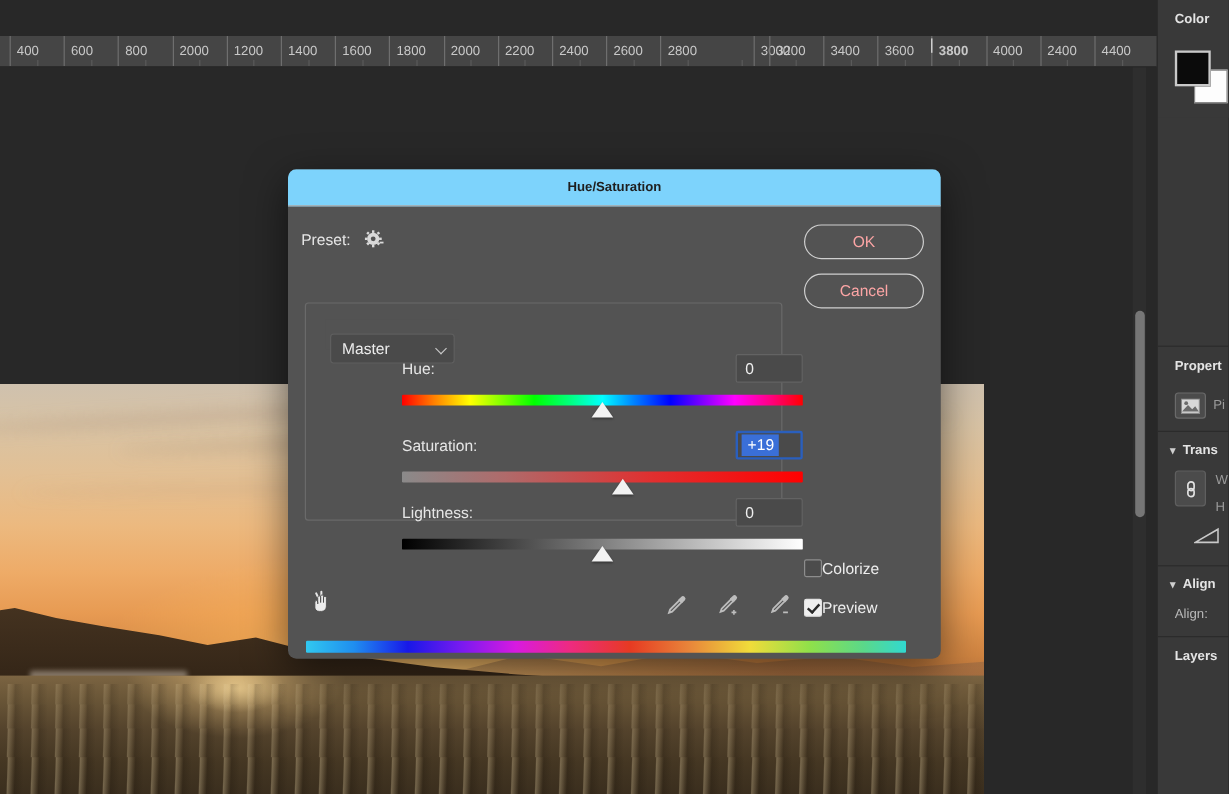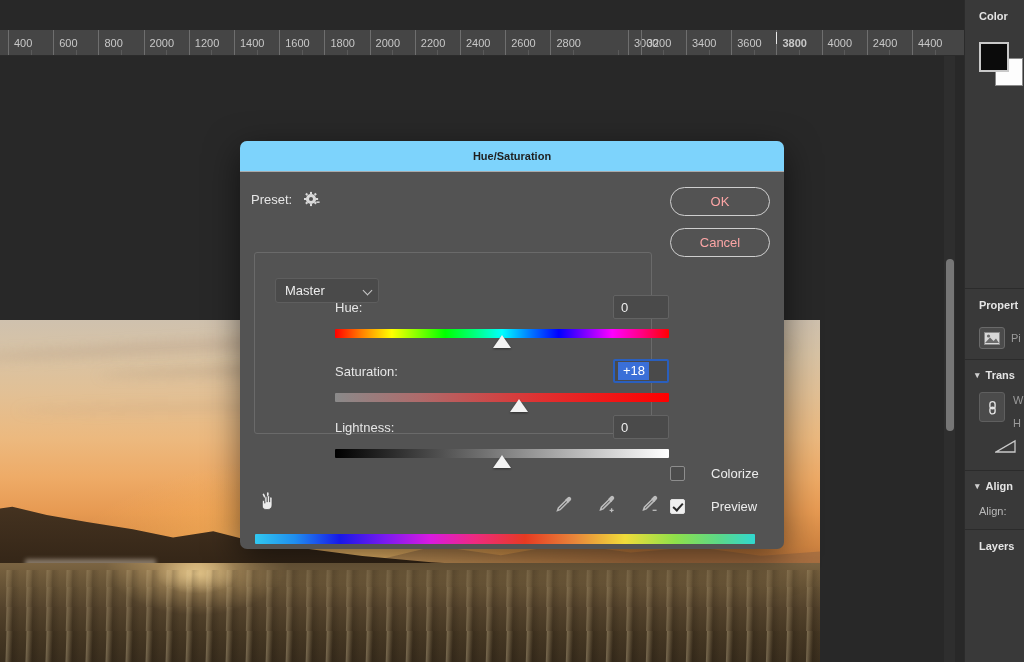--- a/index.html
+++ b/index.html
@@ -300,21 +300,21 @@
     position: absolute; left: 18px; top: 318px;
     width: 26px; height: 26px;
   }
   .droppers {
     position: absolute; left: 312px; top: 322px;
     display: flex; gap: 21px;
   }
   .dropper { width: 22px; height: 22px; position: relative; }
 
   .check-row {
-    position: absolute; display: flex; align-items: flex-start; gap: 26px;
+    position: absolute; display: flex; align-items: flex-start; gap: 0;
   }
   #colorize-row { left: 430px; top: 294px; }
   #preview-row  { left: 430px; top: 327px; }
   .cbox {
     width: 15px; height: 15px; border-radius: 2px;
     border: 1px solid #8d8d8d; background: #4c4c4c;
     display: flex; align-items: center; justify-content: center;
   }
   .cbox.on { background: #f0f0f0; border-color: #e2e2e2; }
   .cbox.on::after {
@@ -526,21 +526,21 @@
         </div>
         <div class="track hue">
           <div class="thumb" id="hue-thumb" style="left: 50%;"></div>
         </div>
       </div>
 
       <div class="slider-block" style="top:186px">
         <div class="slider-head">
           <span class="lbl">Saturation:</span>
           <div class="num-field focused">
-            <span class="sel">+18</span>
+            <span class="sel">+19</span>
           </div>
         </div>
         <div class="track sat">
           <div class="thumb" id="sat-thumb" style="left: 55%;"></div>
         </div>
       </div>
 
       <div class="slider-block" style="top:242px">
         <div class="slider-head">
           <span class="lbl">Lightness:</span>

